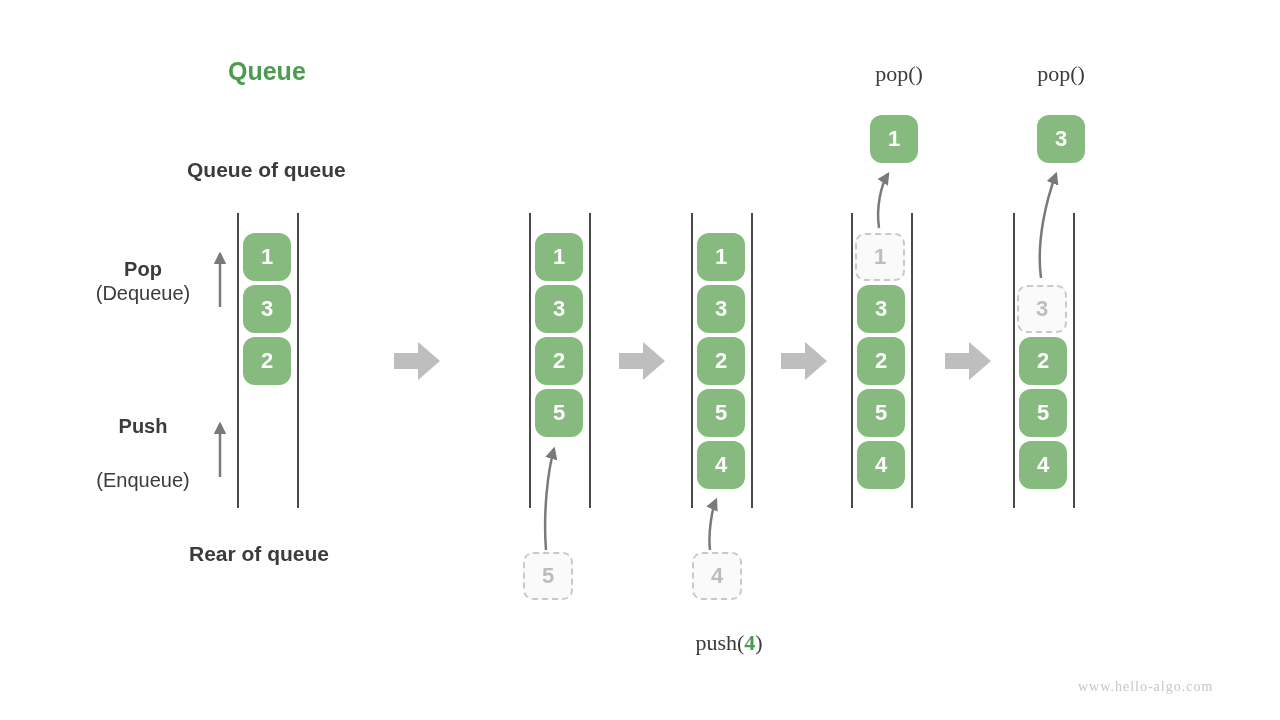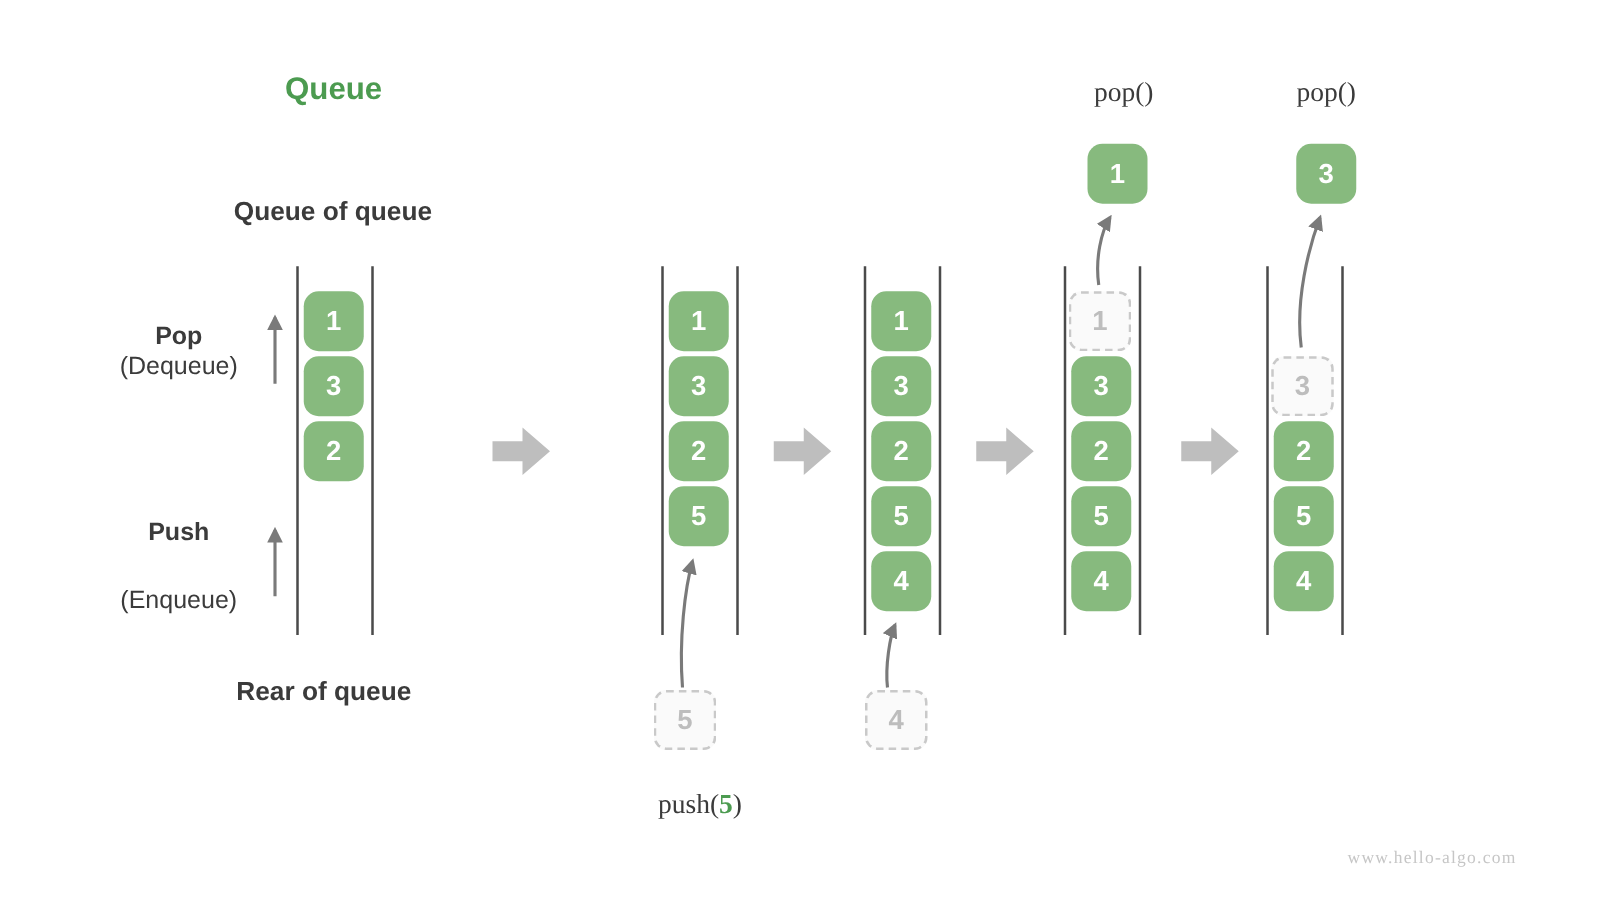--- a/index.html
+++ b/index.html
@@ -89,28 +89,28 @@
 
   <div class="box" style="left:243px;top:233px">1</div>
   <div class="box" style="left:243px;top:285px">3</div>
   <div class="box" style="left:243px;top:337px">2</div>
 
   <div class="box" style="left:535px;top:233px">1</div>
   <div class="box" style="left:535px;top:285px">3</div>
   <div class="box" style="left:535px;top:337px">2</div>
   <div class="box" style="left:535px;top:389px">5</div>
   <div class="dashed-box" style="left:523px;top:552px">5</div>
-  <div class="abs op-label mono" style="left:485px;top:630px"><span>push(</span><span class="op-arg">5</span><span>)</span></div>
 
   <div class="box" style="left:697px;top:233px">1</div>
   <div class="box" style="left:697px;top:285px">3</div>
   <div class="box" style="left:697px;top:337px">2</div>
   <div class="box" style="left:697px;top:389px">5</div>
   <div class="box" style="left:697px;top:441px">4</div>
   <div class="dashed-box" style="left:692px;top:552px">4</div>
+  <div class="abs op-label mono" style="left:654px;top:630px"><span>push(</span><span class="op-arg">4</span><span>)</span></div>
 
   <div class="abs op-label mono pop-label" style="left:849px">pop()</div>
   <div class="box" style="left:870px;top:115px">1</div>
   <div class="dashed-box" style="left:855px;top:233px">1</div>
   <div class="box" style="left:857px;top:285px">3</div>
   <div class="box" style="left:857px;top:337px">2</div>
   <div class="box" style="left:857px;top:389px">5</div>
   <div class="box" style="left:857px;top:441px">4</div>
 
   <div class="abs op-label mono pop-label" style="left:1011px">pop()</div>

